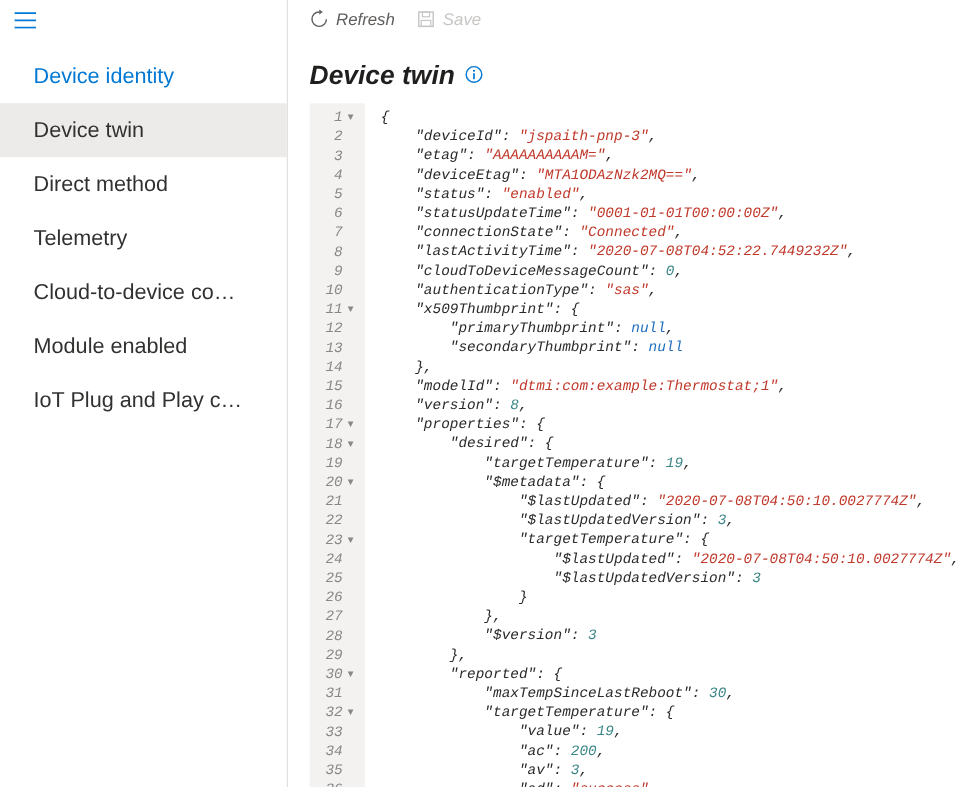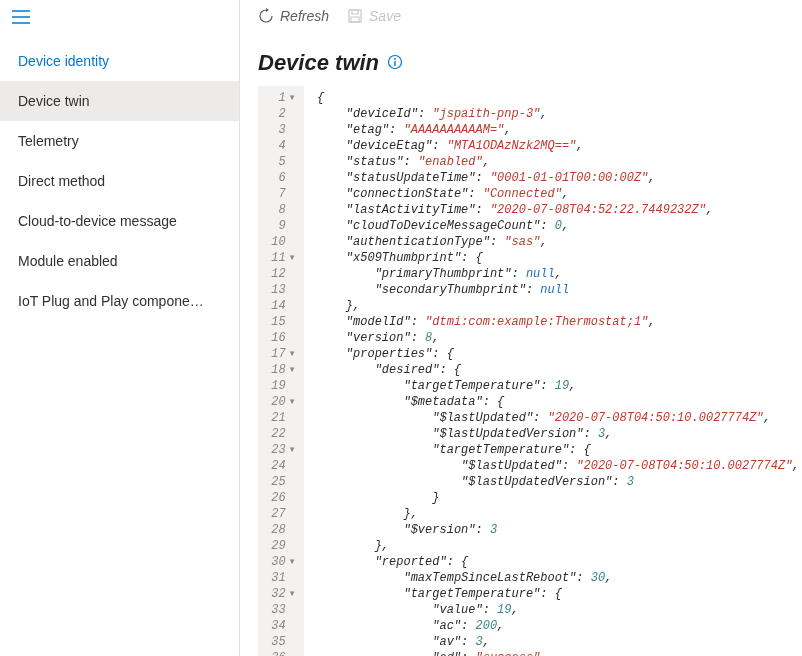--- a/index.html
+++ b/index.html
@@ -2,21 +2,21 @@
 <html><head>
 <meta charset="utf-8">
 <style>
   * { box-sizing: border-box; margin: 0; padding: 0; }
   body { font-family: "Segoe UI", Arial, sans-serif; font-size: 13px; color: #323130; background: #fff; width: 802px; height: 656px; overflow: hidden; }
   .root { display: flex; height: 100%; }
   .sidebar { width: 240px; border-right: 1px solid #e1e1e1; background: #fff; flex-shrink: 0; }
   .hamburger { padding: 10px 12px; }
   .hamburger svg { width: 18px; height: 14px; }
   .nav { margin-top: 4px; }
-  .nav-item { padding: 12px 18px; font-size: 14px; color: #323130; cursor: pointer; white-space: nowrap; overflow: hidden; text-overflow: ellipsis; }
+  .nav-item { padding: 12px 28px; font-size: 18px; color: #323130; cursor: pointer; white-space: nowrap; overflow: hidden; text-overflow: ellipsis; }
   .nav-item.link { color: #0078d4; }
   .nav-item.active { background: #edebe9; font-weight: 400; }
   .main { flex: 1; display: flex; flex-direction: column; overflow: hidden; font-style: italic; }
   .toolbar { display: flex; align-items: center; gap: 18px; padding: 8px 18px; border-bottom: 0; }
   .tbtn { display: flex; align-items: center; gap: 6px; font-size: 14px; color: #605e5c; cursor: pointer; }
   .tbtn.disabled { color: #c8c6c4; cursor: default; }
   .tbtn svg { width: 16px; height: 16px; }
   .page-title-row { display: flex; align-items: center; gap: 8px; padding: 18px 18px 10px 18px; }
   .page-title { font-size: 22px; font-weight: 700; color: #201f1e; }
   .info-icon { color: #0078d4; }
@@ -39,23 +39,23 @@
     <div class="hamburger">
       <svg viewBox="0 0 18 14">
         <line x1="0" y1="1" x2="18" y2="1" stroke="#0078d4" stroke-width="1.5"></line>
         <line x1="0" y1="7" x2="18" y2="7" stroke="#0078d4" stroke-width="1.5"></line>
         <line x1="0" y1="13" x2="18" y2="13" stroke="#0078d4" stroke-width="1.5"></line>
       </svg>
     </div>
     <nav class="nav" id="nav">
         <div class="nav-item link">Device identity</div>
         <div class="nav-item active">Device twin</div>
+        <div class="nav-item">Direct method</div>
         <div class="nav-item">Telemetry</div>
-        <div class="nav-item">Direct method</div>
-        <div class="nav-item">Cloud-to-device message</div>
+        <div class="nav-item">Cloud-to-device compone</div>
         <div class="nav-item">Module enabled</div>
         <div class="nav-item">IoT Plug and Play compone…</div>
       </nav>
   </aside>
 
   <main class="main">
     <div class="toolbar">
       <div class="tbtn">
         <svg viewBox="0 0 16 16">
           <path d="M8 2 A6 6 0 1 0 14 8" fill="none" stroke="#605e5c" stroke-width="1.2"></path>

